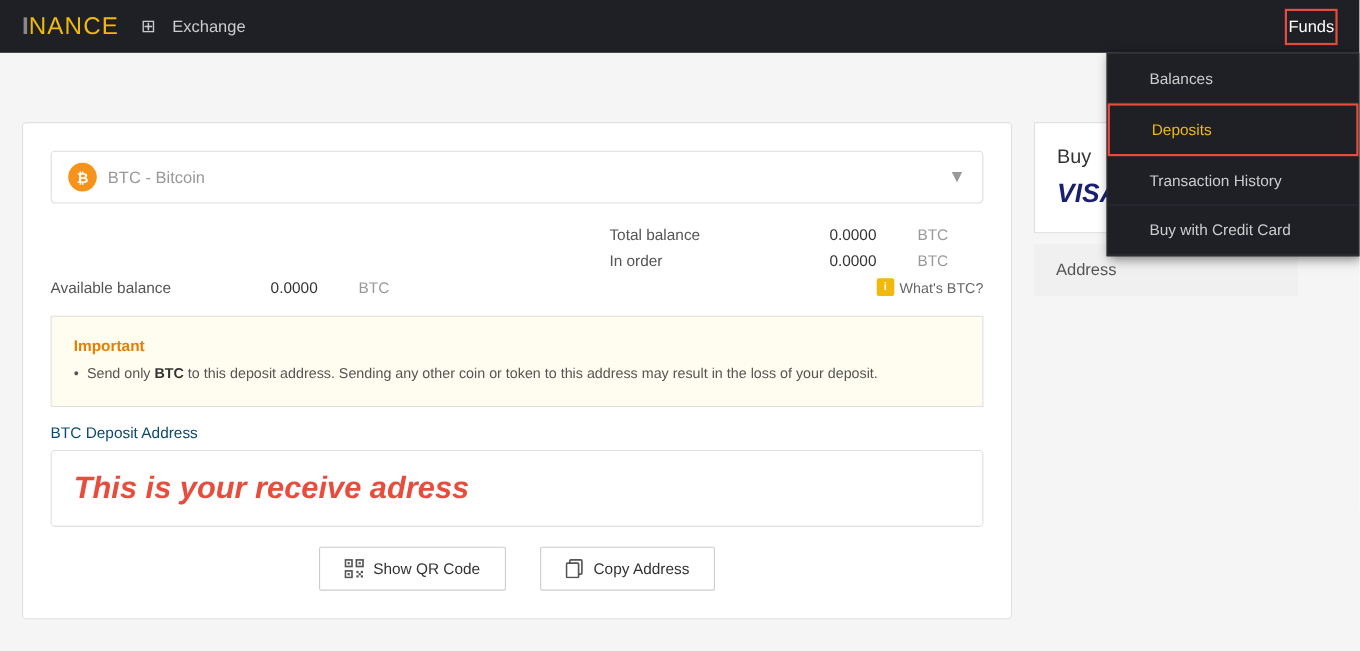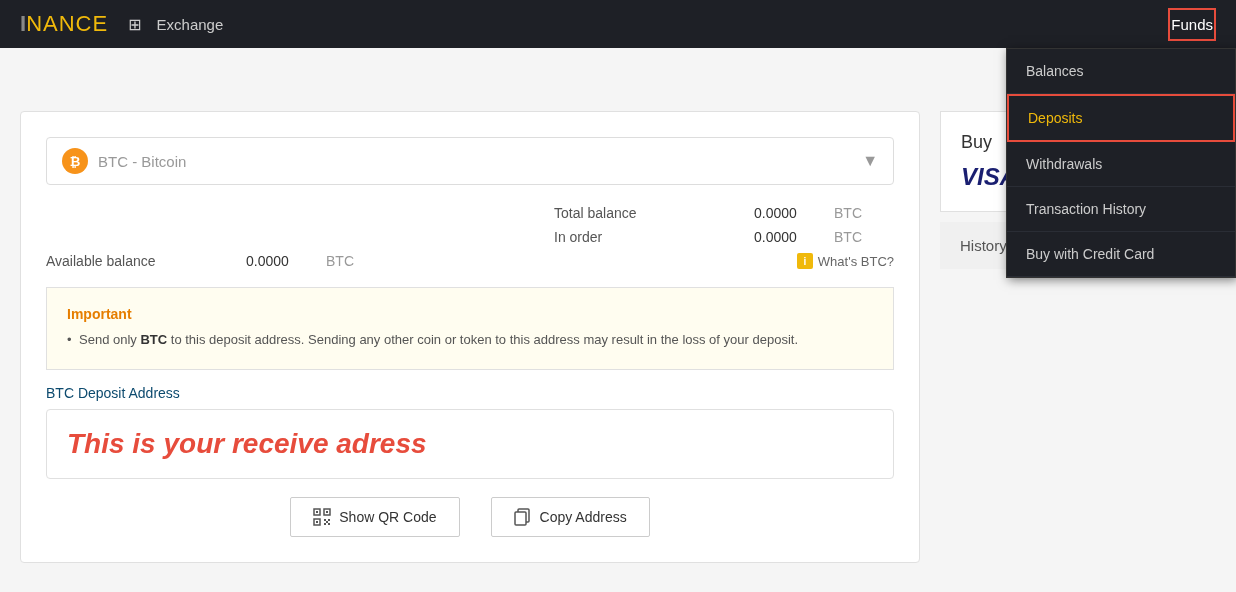--- a/index.html
+++ b/index.html
@@ -60,21 +60,21 @@
       position: absolute;
       top: 48px;
       right: 0;
       width: 230px;
       background: #1e2026;
       border: 1px solid #333;
       z-index: 200;
       box-shadow: 2px 2px 10px rgba(0,0,0,0.5);
     }
     .dropdown-item {
-      padding: 14px 19px;
+      padding: 14px 38px;
       color: #ccc;
       font-size: 14px;
       cursor: pointer;
       border-bottom: 1px solid #2a2d35;
     }
     .dropdown-item.active {
       color: #f0b90b;
       border: 2px solid #e74c3c;
       background: #1e2026;
     }
@@ -291,21 +291,20 @@
   <span class="logo-prefix">I</span>
   <span class="logo">NANCE</span>
   <span class="header-grid-icon">⊞</span>
   <span class="header-nav">Exchange</span>
   <div class="header-spacer"></div>
   <button class="funds-button">Funds</button>
 
   <div class="dropdown-menu">
     <div class="dropdown-item">Balances</div>
     <div class="dropdown-item active">Deposits</div>
-    <div class="dropdown-item">Withdrawals</div>
     <div class="dropdown-item">Transaction History</div>
     <div class="dropdown-item">Buy with Credit Card</div>
   </div>
 </div>
 
 <div class="page-title">Deposit</div>
 
 <div class="page-content">
 
   <div class="left-section">
@@ -381,17 +380,17 @@
 
     </div>
   </div>
 
   <div class="right-section">
     <div class="buy-section">
       <div class="buy-title">Buy</div>
       <div class="visa-logo">VISA</div>
     </div>
     <div class="history-section">
-      <span>History</span>
+      <span>Address</span>
     </div>
   </div>
 
 </div>
 
 </body></html>

